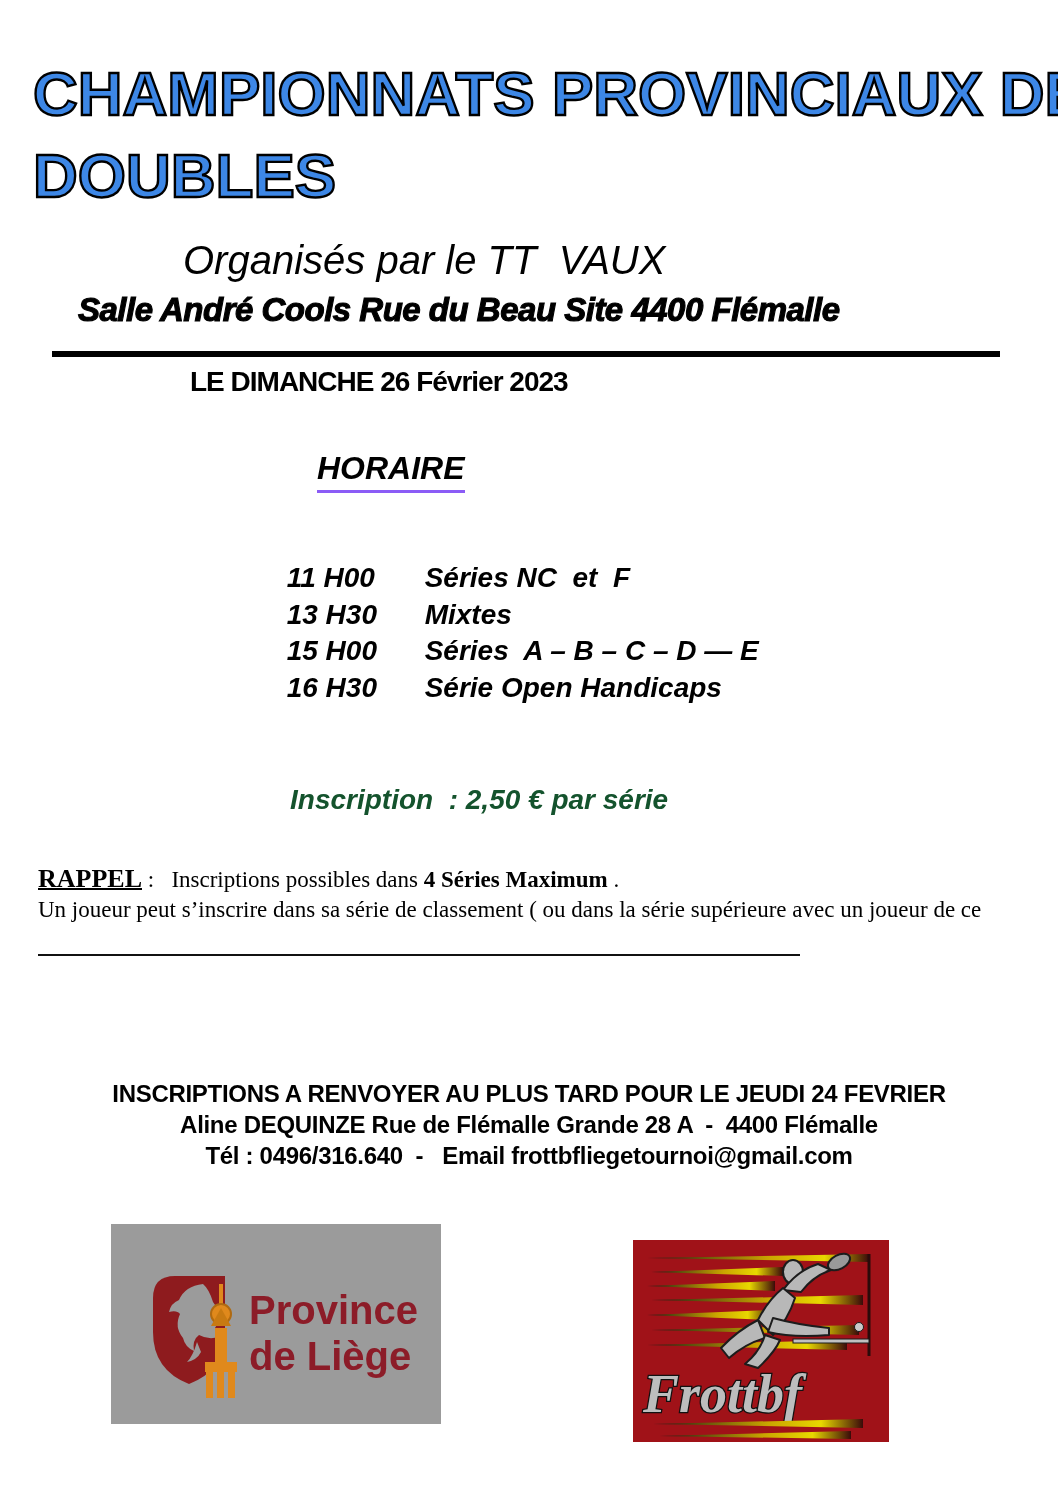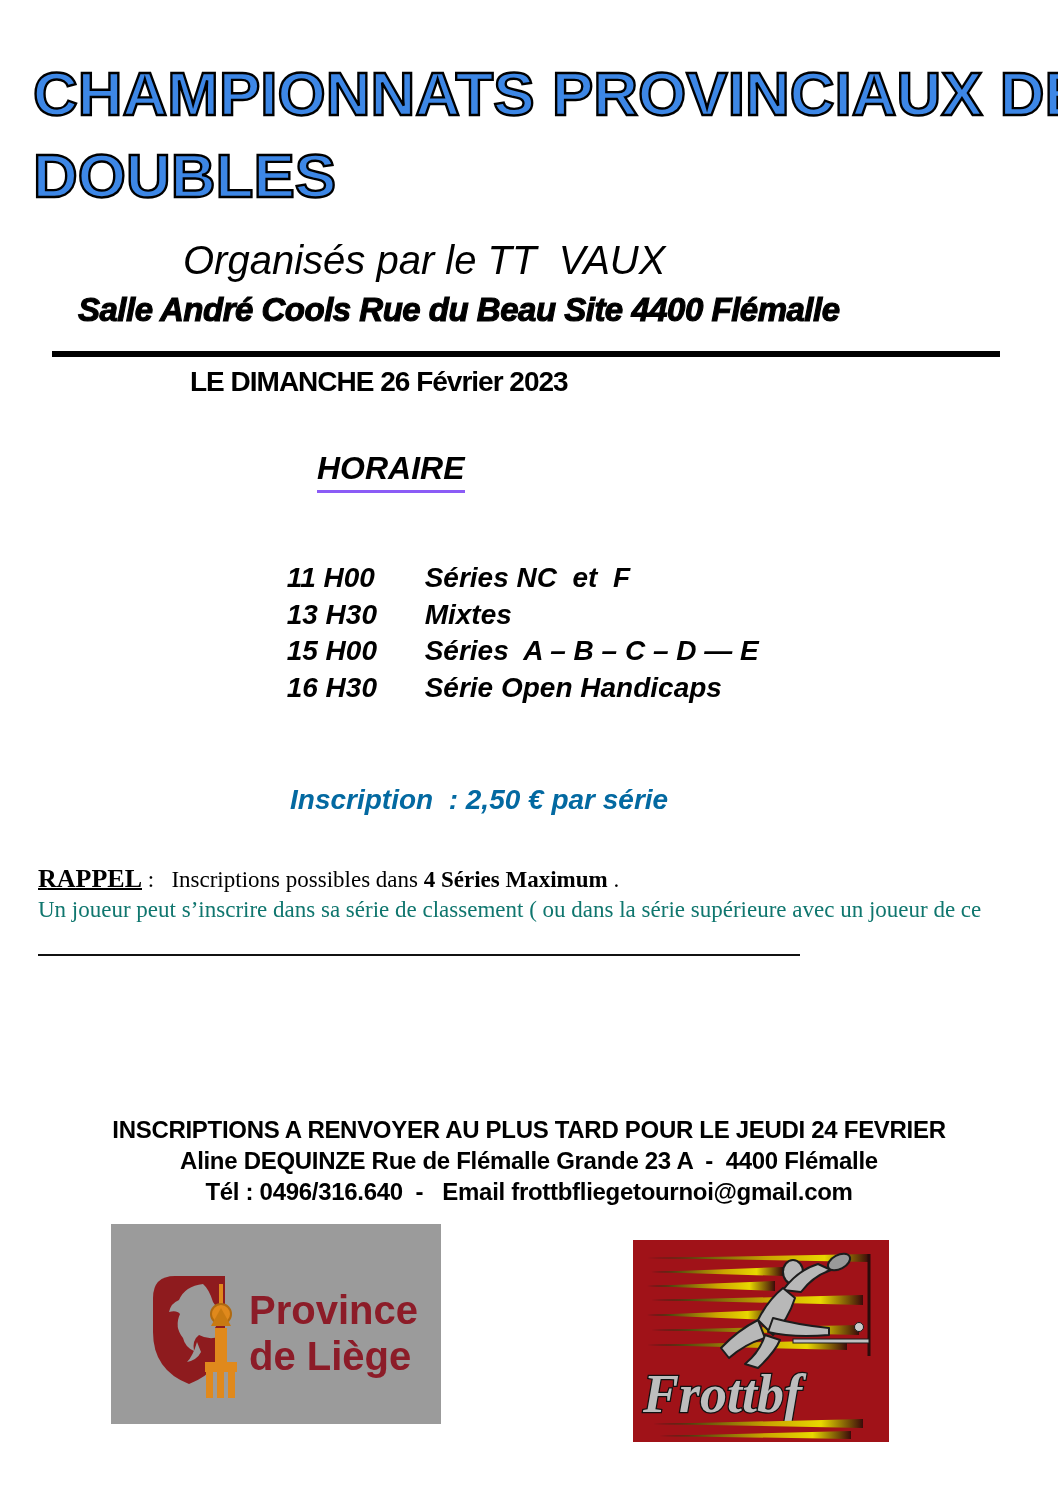--- a/index.html
+++ b/index.html
@@ -36,37 +36,37 @@
     font-size:32px; font-weight:700; font-style:italic; color:#000;
     border-bottom:3px solid #8b5cf6; padding-bottom:3px; white-space:pre;
   }
   .schedule { position:absolute; left:240px; top:530px; font-size:28px; font-weight:700; font-style:italic; color:#000; }
   .sched-row { height:36.5px; white-space:pre; }
   .sched-time { display:inline-block; width:138px; white-space:pre; }
   .sched-event { white-space:pre; }
 
   .fee {
     position:absolute; left:290px; top:784px;
-    font-size:28px; font-weight:700; font-style:italic; color:#0369a1; white-space:pre;
+    font-size:28px; font-weight:700; font-style:italic; color:#14532d; white-space:pre;
   }
 
   .rappel-block {
     position:absolute; left:38px; top:864px; width:1030px;
     font-family:"Liberation Serif", serif; font-size:23px; color:#000; white-space:pre;
   }
   .rappel-label { font-weight:700; font-size:26px; text-decoration:underline; text-decoration-thickness:2px; }
   .rappel-strong { font-weight:700; }
   .rappel-note {
     position:absolute; left:38px; top:897px; width:1020px;
-    font-family:"Liberation Serif", serif; font-size:23px; color:#0f766e;
+    font-family:"Liberation Serif", serif; font-size:23px; color:#000000;
     white-space:nowrap; overflow:hidden;
   }
   .rule-thin { position:absolute; left:38px; top:954px; width:762px; height:2px; background:#111; }
 
-  .contact { position:absolute; left:0; top:1114px; width:1058px; text-align:center; color:#000; }
+  .contact { position:absolute; left:0; top:1078px; width:1058px; text-align:center; color:#000; }
   .contact-line { font-size:24px; font-weight:700; line-height:31px; letter-spacing:-0.3px; white-space:pre; }
 
   .logo-province { position:absolute; left:111px; top:1224px; }
   .logo-frottbf  { position:absolute; left:633px; top:1240px; }
 </style>
 </head>
 <body>
 
 <div class="page">
 
@@ -99,21 +99,21 @@
 
   <div class="fee">Inscription  : 2,50 € par série</div>
 
   <div class="rappel-block"><span class="rappel-label">RAPPEL</span><span> :   </span><span>Inscriptions possibles dans </span><span class="rappel-strong">4 Séries Maximum</span><span> .</span></div>
   <div class="rappel-note">Un joueur peut s’inscrire dans sa série de classement ( ou dans la série supérieure avec un joueur de ce</div>
 
   <div class="rule-thin"></div>
 
   <div class="contact">
     <div class="contact-line">INSCRIPTIONS A RENVOYER AU PLUS TARD POUR LE JEUDI 24 FEVRIER</div>
-    <div class="contact-line">Aline DEQUINZE Rue de Flémalle Grande 23 A  -  4400 Flémalle</div>
+    <div class="contact-line">Aline DEQUINZE Rue de Flémalle Grande 28 A  -  4400 Flémalle</div>
     <div class="contact-line">Tél : 0496/316.640  -   Email frottbfliegetournoi@gmail.com</div>
   </div>
 
   <svg class="logo-province" width="330" height="200" viewBox="0 0 330 200">
     <rect x="0" y="0" width="330" height="200" fill="#9b9b9b"></rect>
     <g>
       <path d="M42,74 Q42,52 64,52 L114,52 L114,110 Q114,146 78,160 Q42,146 42,108 Z" fill="#8e1b1e"></path>
       <path d="M92,60 q-18,2 -24,16 q-8,3 -10,12 q8,-2 11,2 q-6,13 3,24 q2,9 11,13 q-2,-11 5,-16 q9,5 20,2 l-4,-9 q8,-13 -2,-26 q-4,-13 -10,-18 Z" fill="#9b9b9b"></path>
       <path d="M86,118 q-4,14 -10,20 q10,-2 14,-10 Z" fill="#9b9b9b"></path>
     </g>

